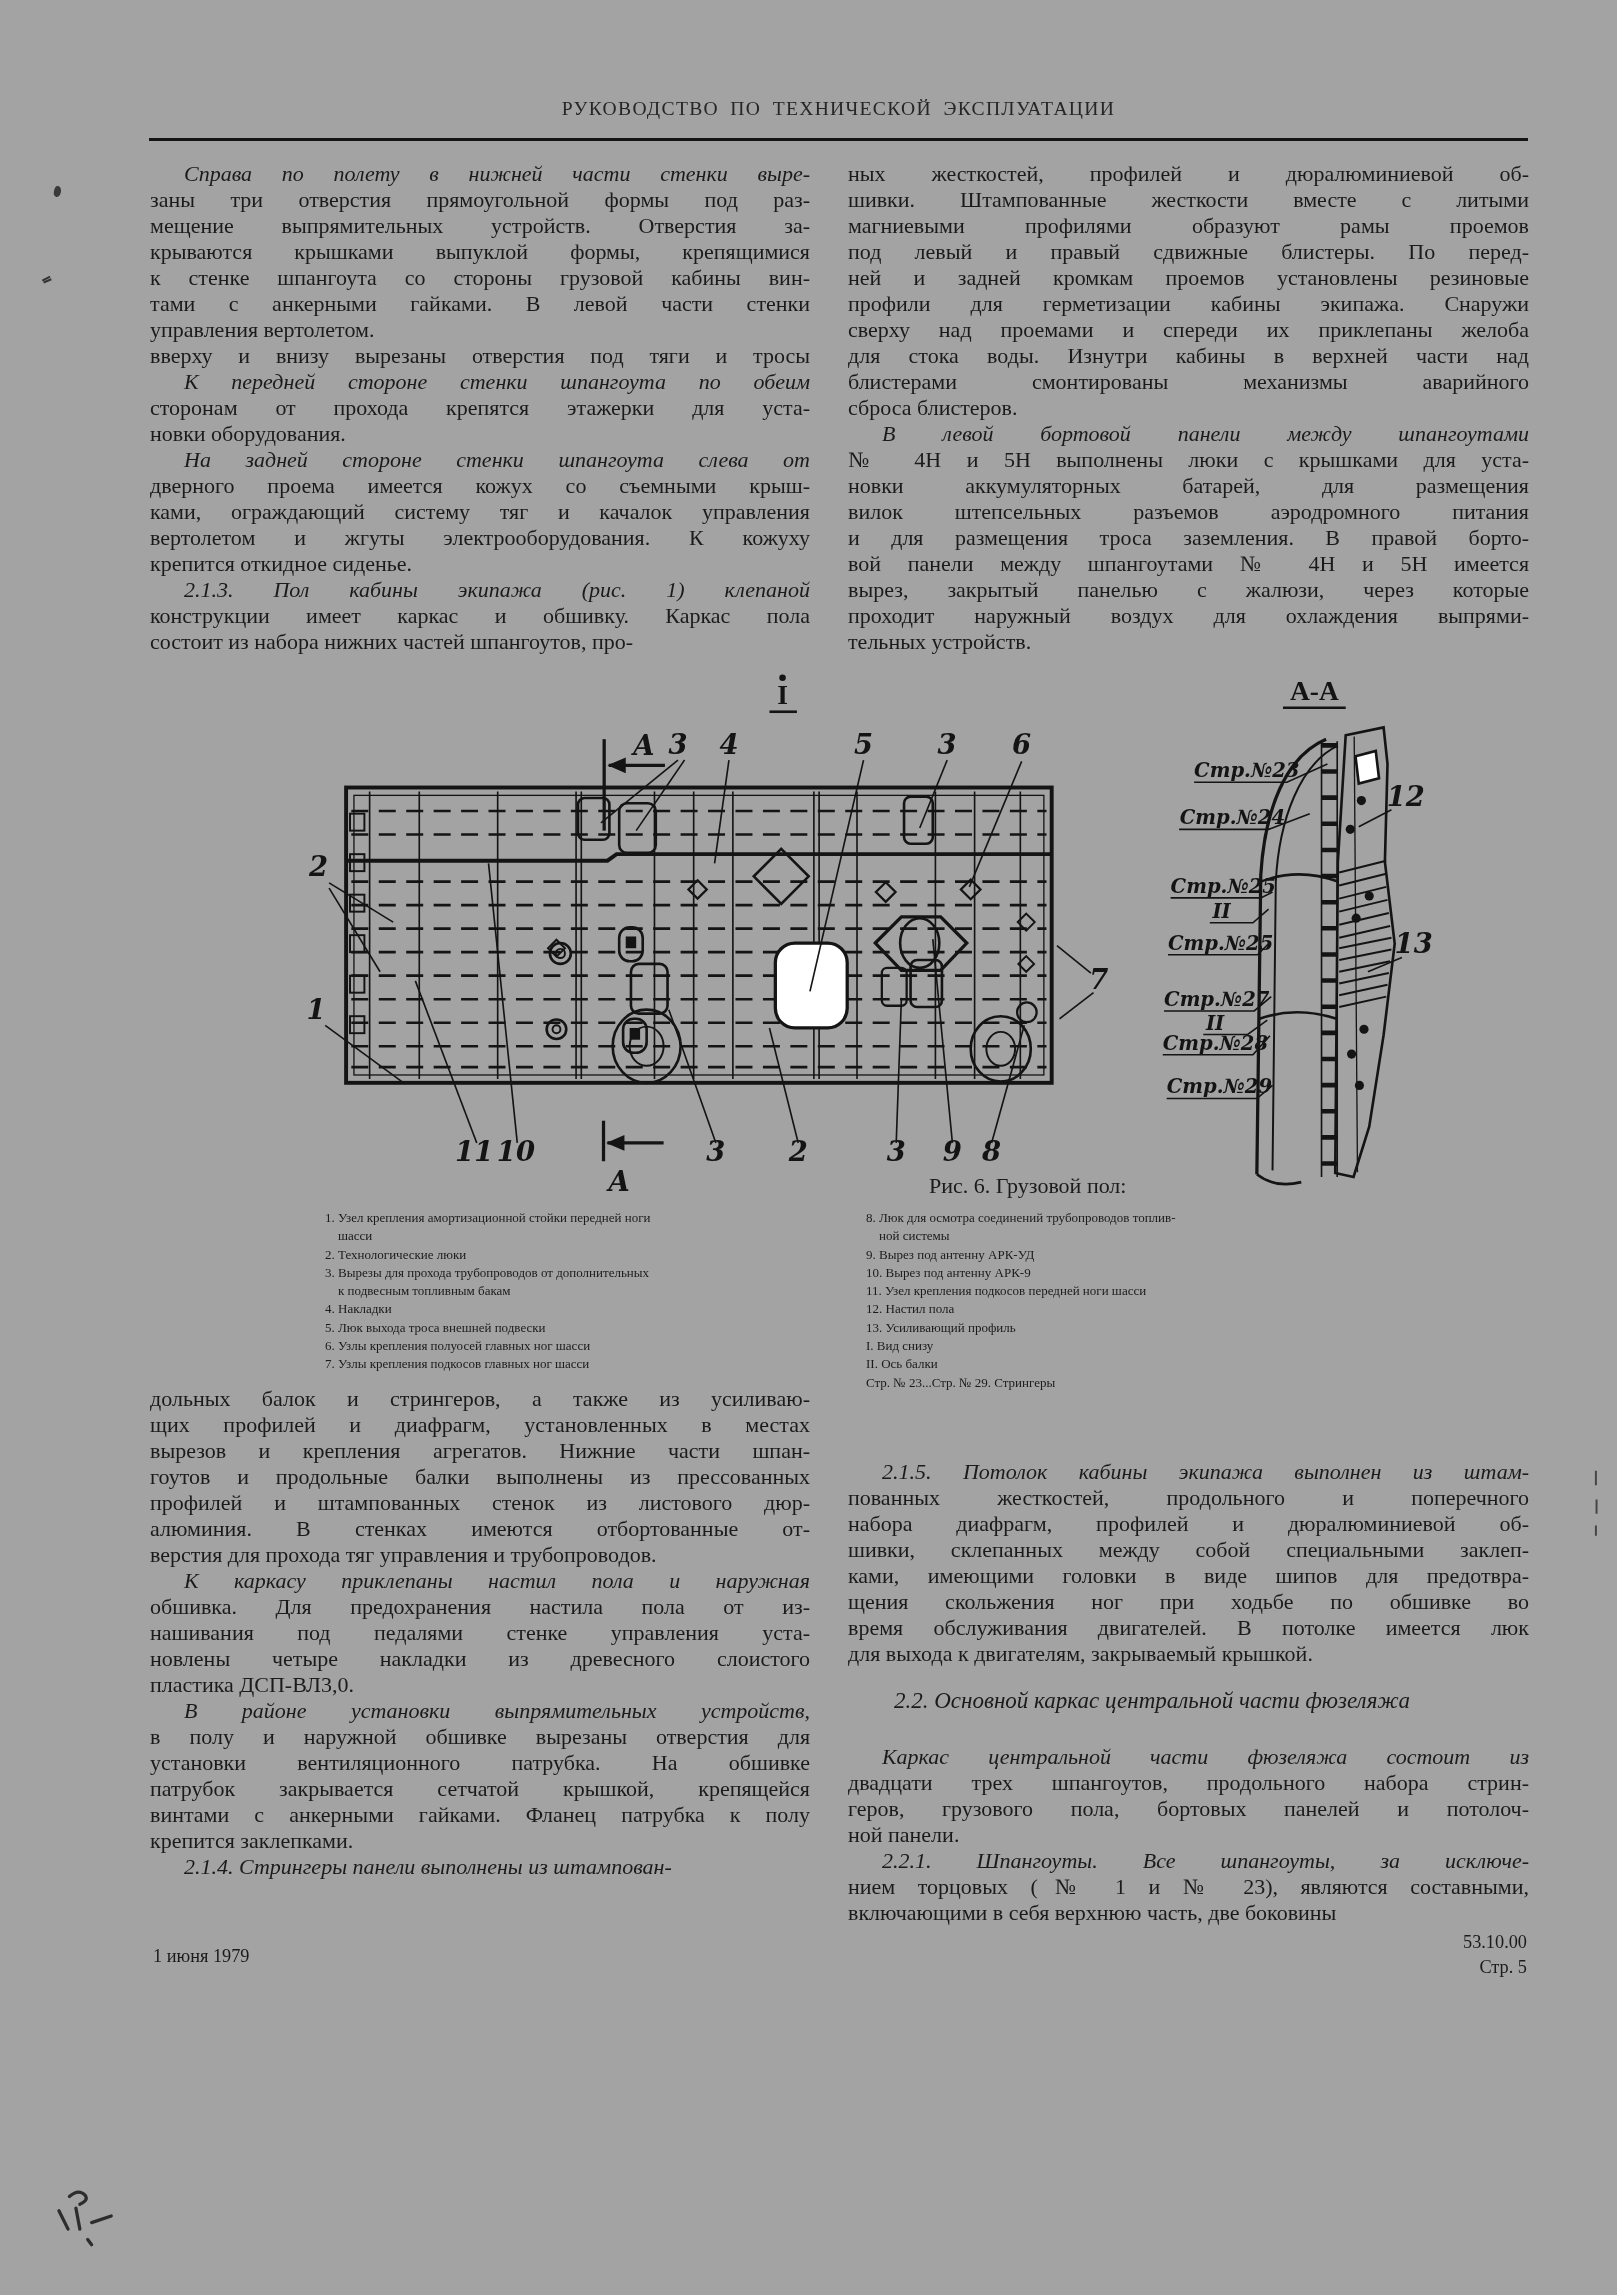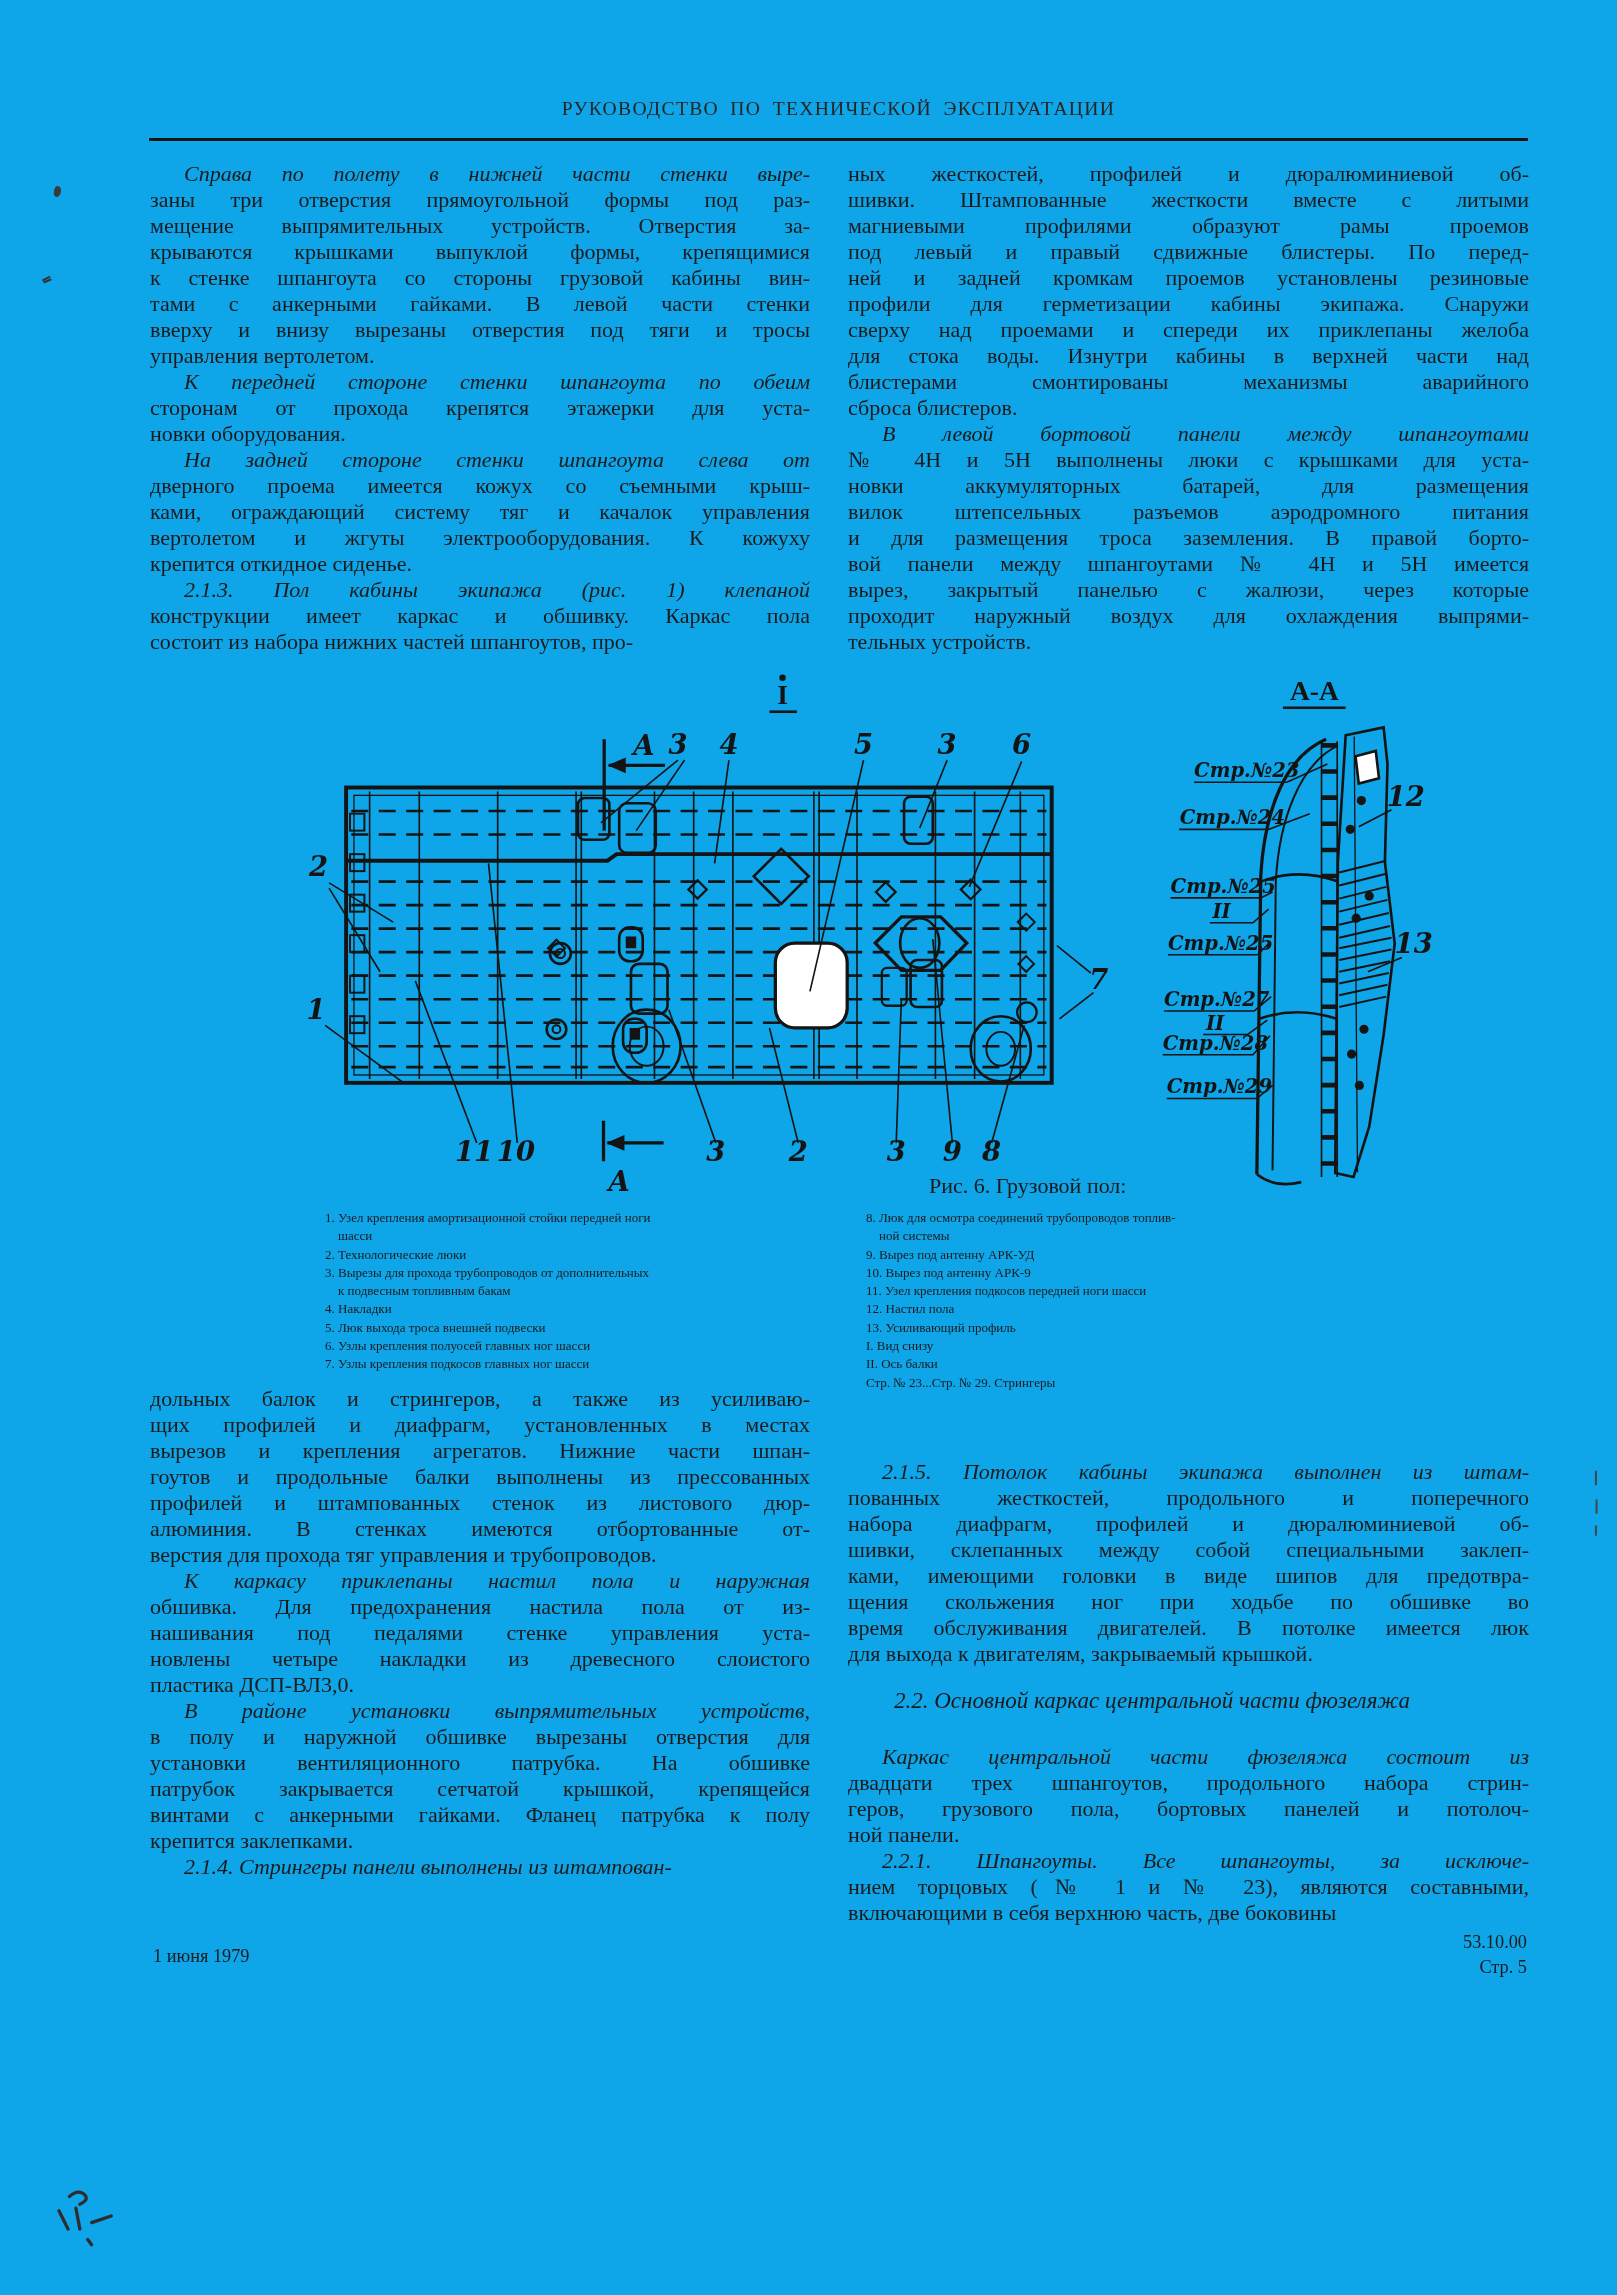--- a/index.html
+++ b/index.html
@@ -1,16 +1,16 @@
 <!DOCTYPE html>
 <html style="font-size:10.5px"><head>
 <meta charset="utf-8">
 <style>
   html,body{margin:0;padding:0;background:#e8e8e6;}
-  .page{position:relative;width:1617px;height:2295px;background:#0ea5e9;overflow:hidden;
+  .page{position:relative;width:1617px;height:2295px;background:#a3a3a3;overflow:hidden;
         font-family:"Liberation Serif","DejaVu Serif",serif;color:#1b1b1b;}
   .hdr{position:absolute;left:150px;top:98px;width:1377px;text-align:center;
        font-size:19.6px;letter-spacing:1.3px;word-spacing:5.2px;color:#262626;}
   .hrule{position:absolute;left:149px;top:138px;width:1379px;height:3.3px;background:#141414;}
   .col{position:absolute;width:660px;font-size:22px;}
   .col .jline{line-height:26px;text-align:justify;text-align-last:justify;white-space:nowrap;}
   .col .jline.last{text-align-last:left;}
   .para{margin:0;}
   .para.indent .jline:first-child{text-indent:34px;font-style:italic;}
   .col-lt{left:150px;top:161px;}
@@ -43,22 +43,22 @@
   <div class="hrule"></div>
 
   <div class="col col-lt">
     <div class="para indent">
         <div class="jline">Справа по полету в нижней части стенки выре-</div>
         <div class="jline">заны три отверстия прямоугольной формы под раз-</div>
         <div class="jline">мещение выпрямительных устройств. Отверстия за-</div>
         <div class="jline">крываются крышками выпуклой формы, крепящимися</div>
         <div class="jline">к стенке шпангоута со стороны грузовой кабины вин-</div>
         <div class="jline">тами с анкерными гайками. В левой части стенки</div>
+        <div class="jline last">управления вертолетом.</div>
         <div class="jline">вверху и внизу вырезаны отверстия под тяги и тросы</div>
-        <div class="jline last">управления вертолетом.</div>
       </div>
     <div class="para indent">
         <div class="jline">К передней стороне стенки шпангоута по обеим</div>
         <div class="jline">сторонам от прохода крепятся этажерки для уста-</div>
         <div class="jline last">новки оборудования.</div>
       </div>
     <div class="para indent">
         <div class="jline">На задней стороне стенки шпангоута слева от</div>
         <div class="jline">дверного проема имеется кожух со съемными крыш-</div>
         <div class="jline">ками, ограждающий систему тяг и качалок управления</div>

